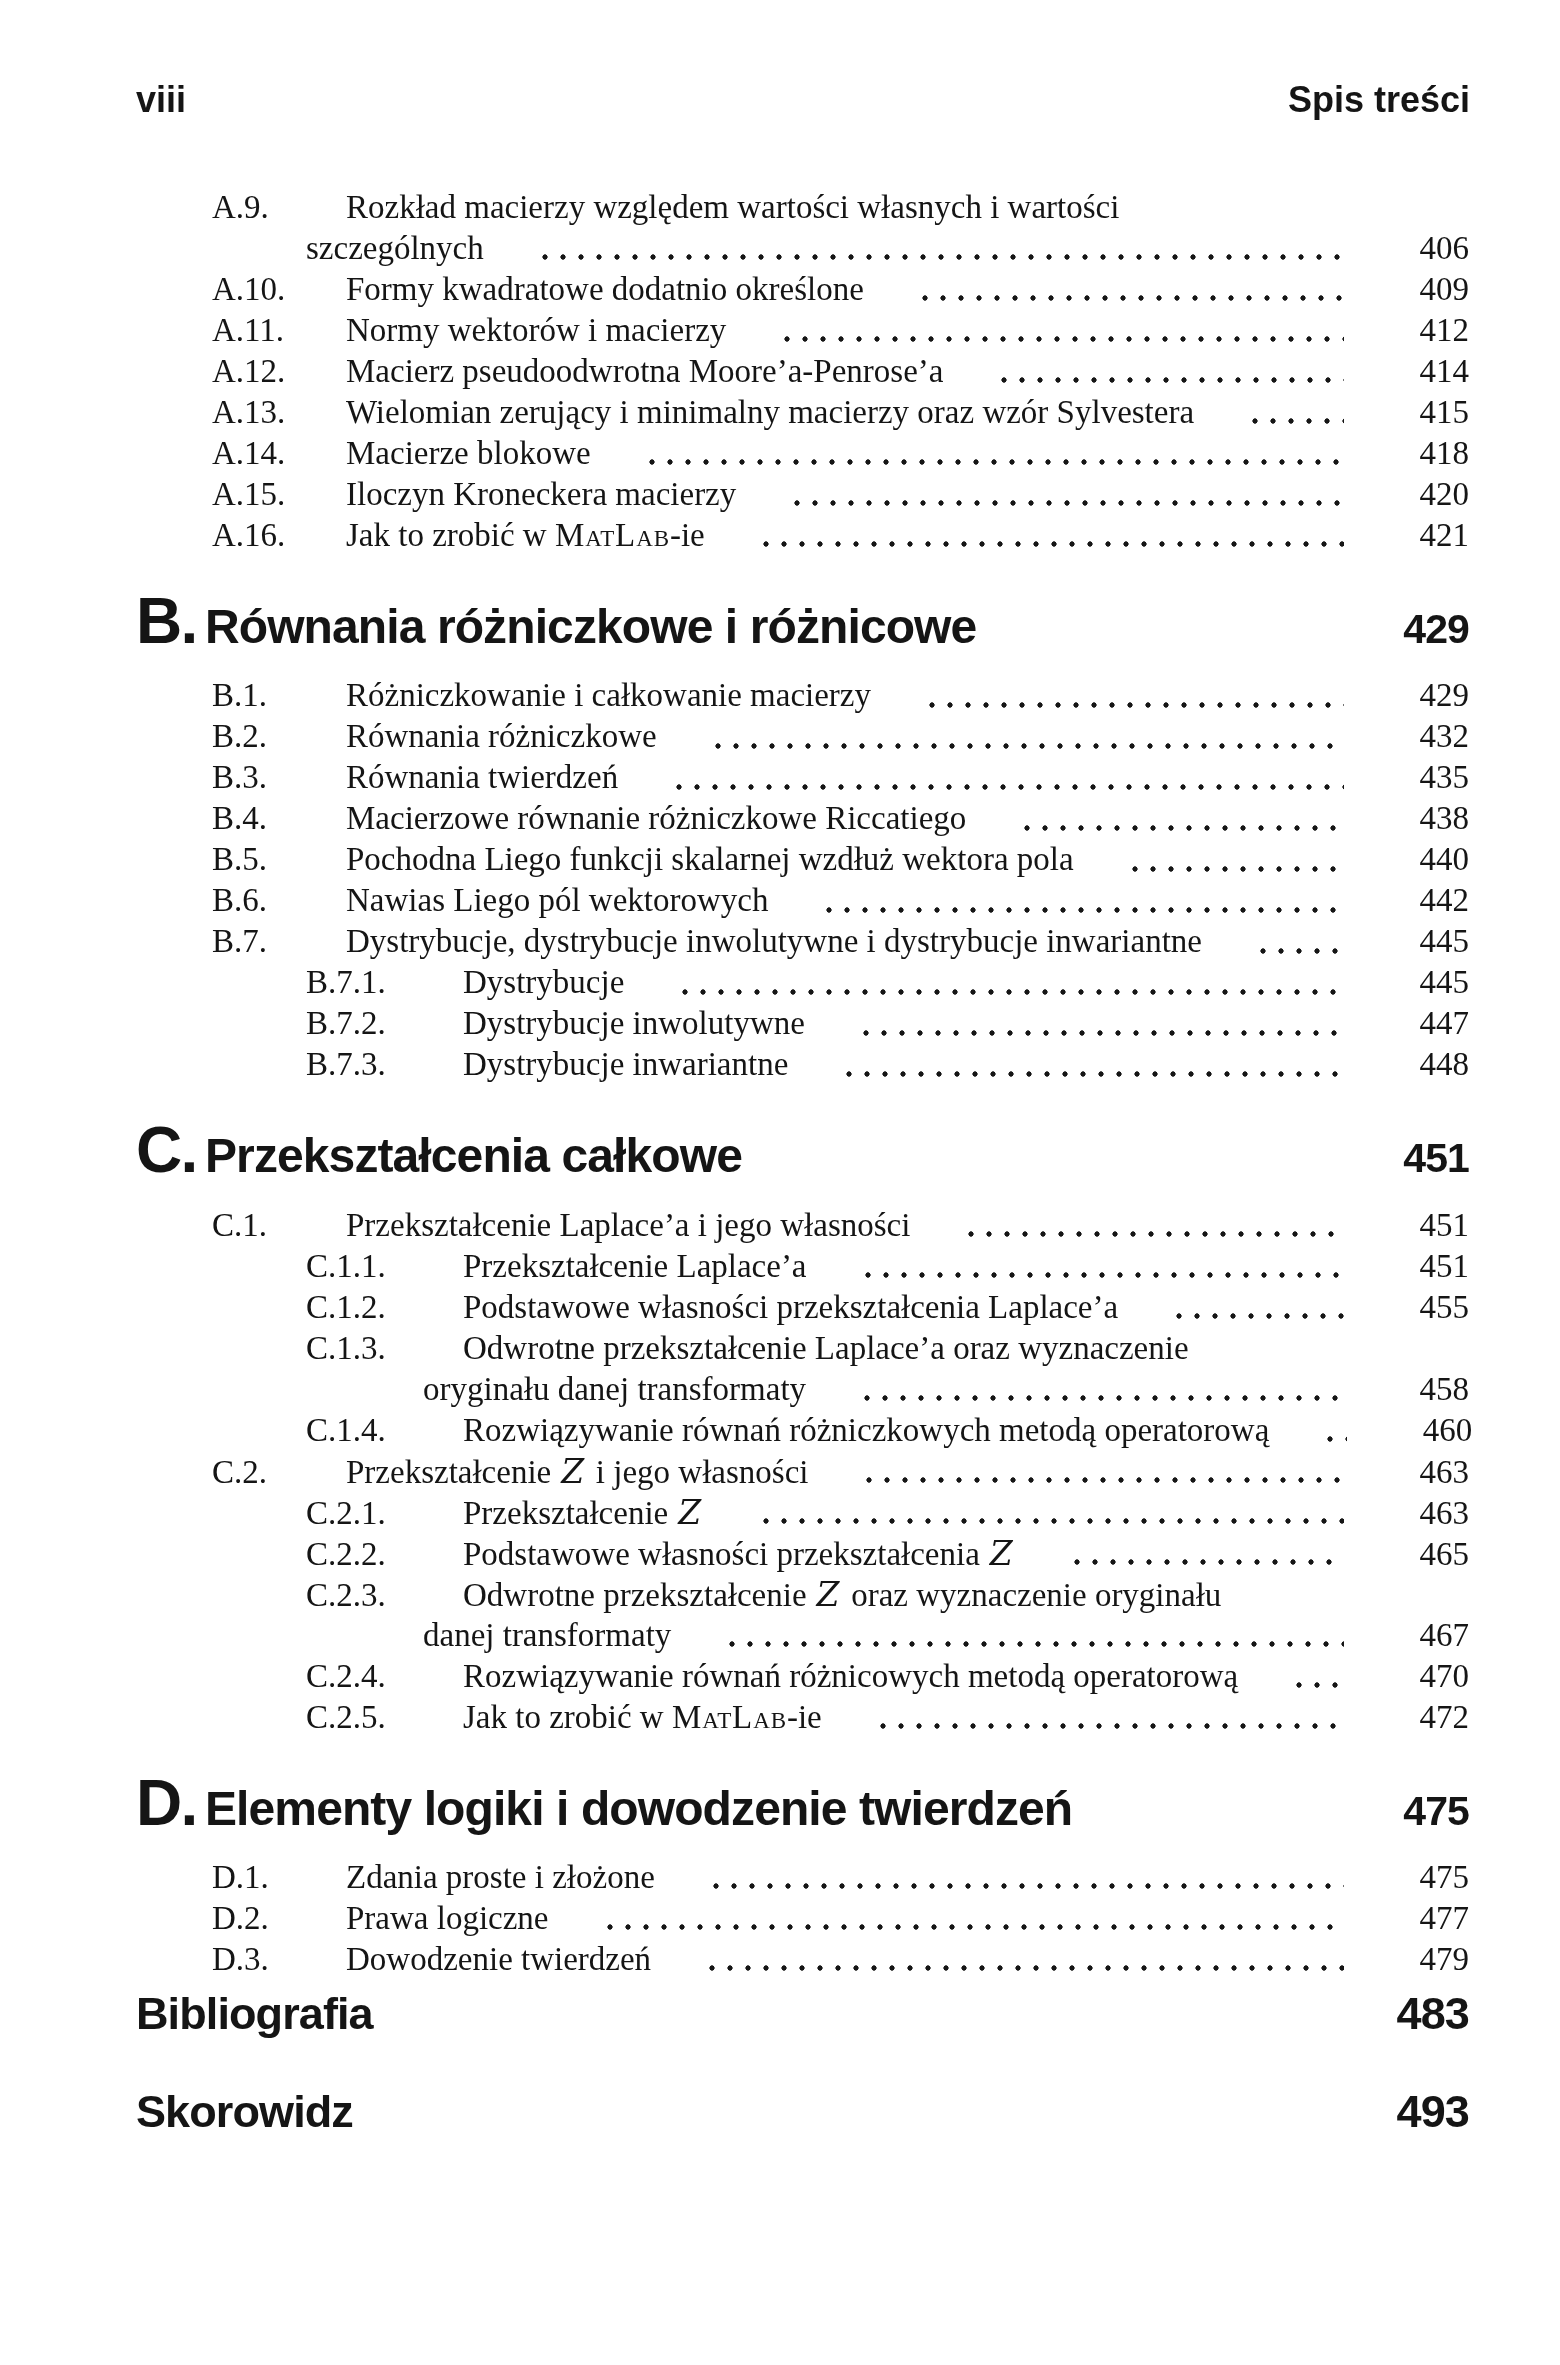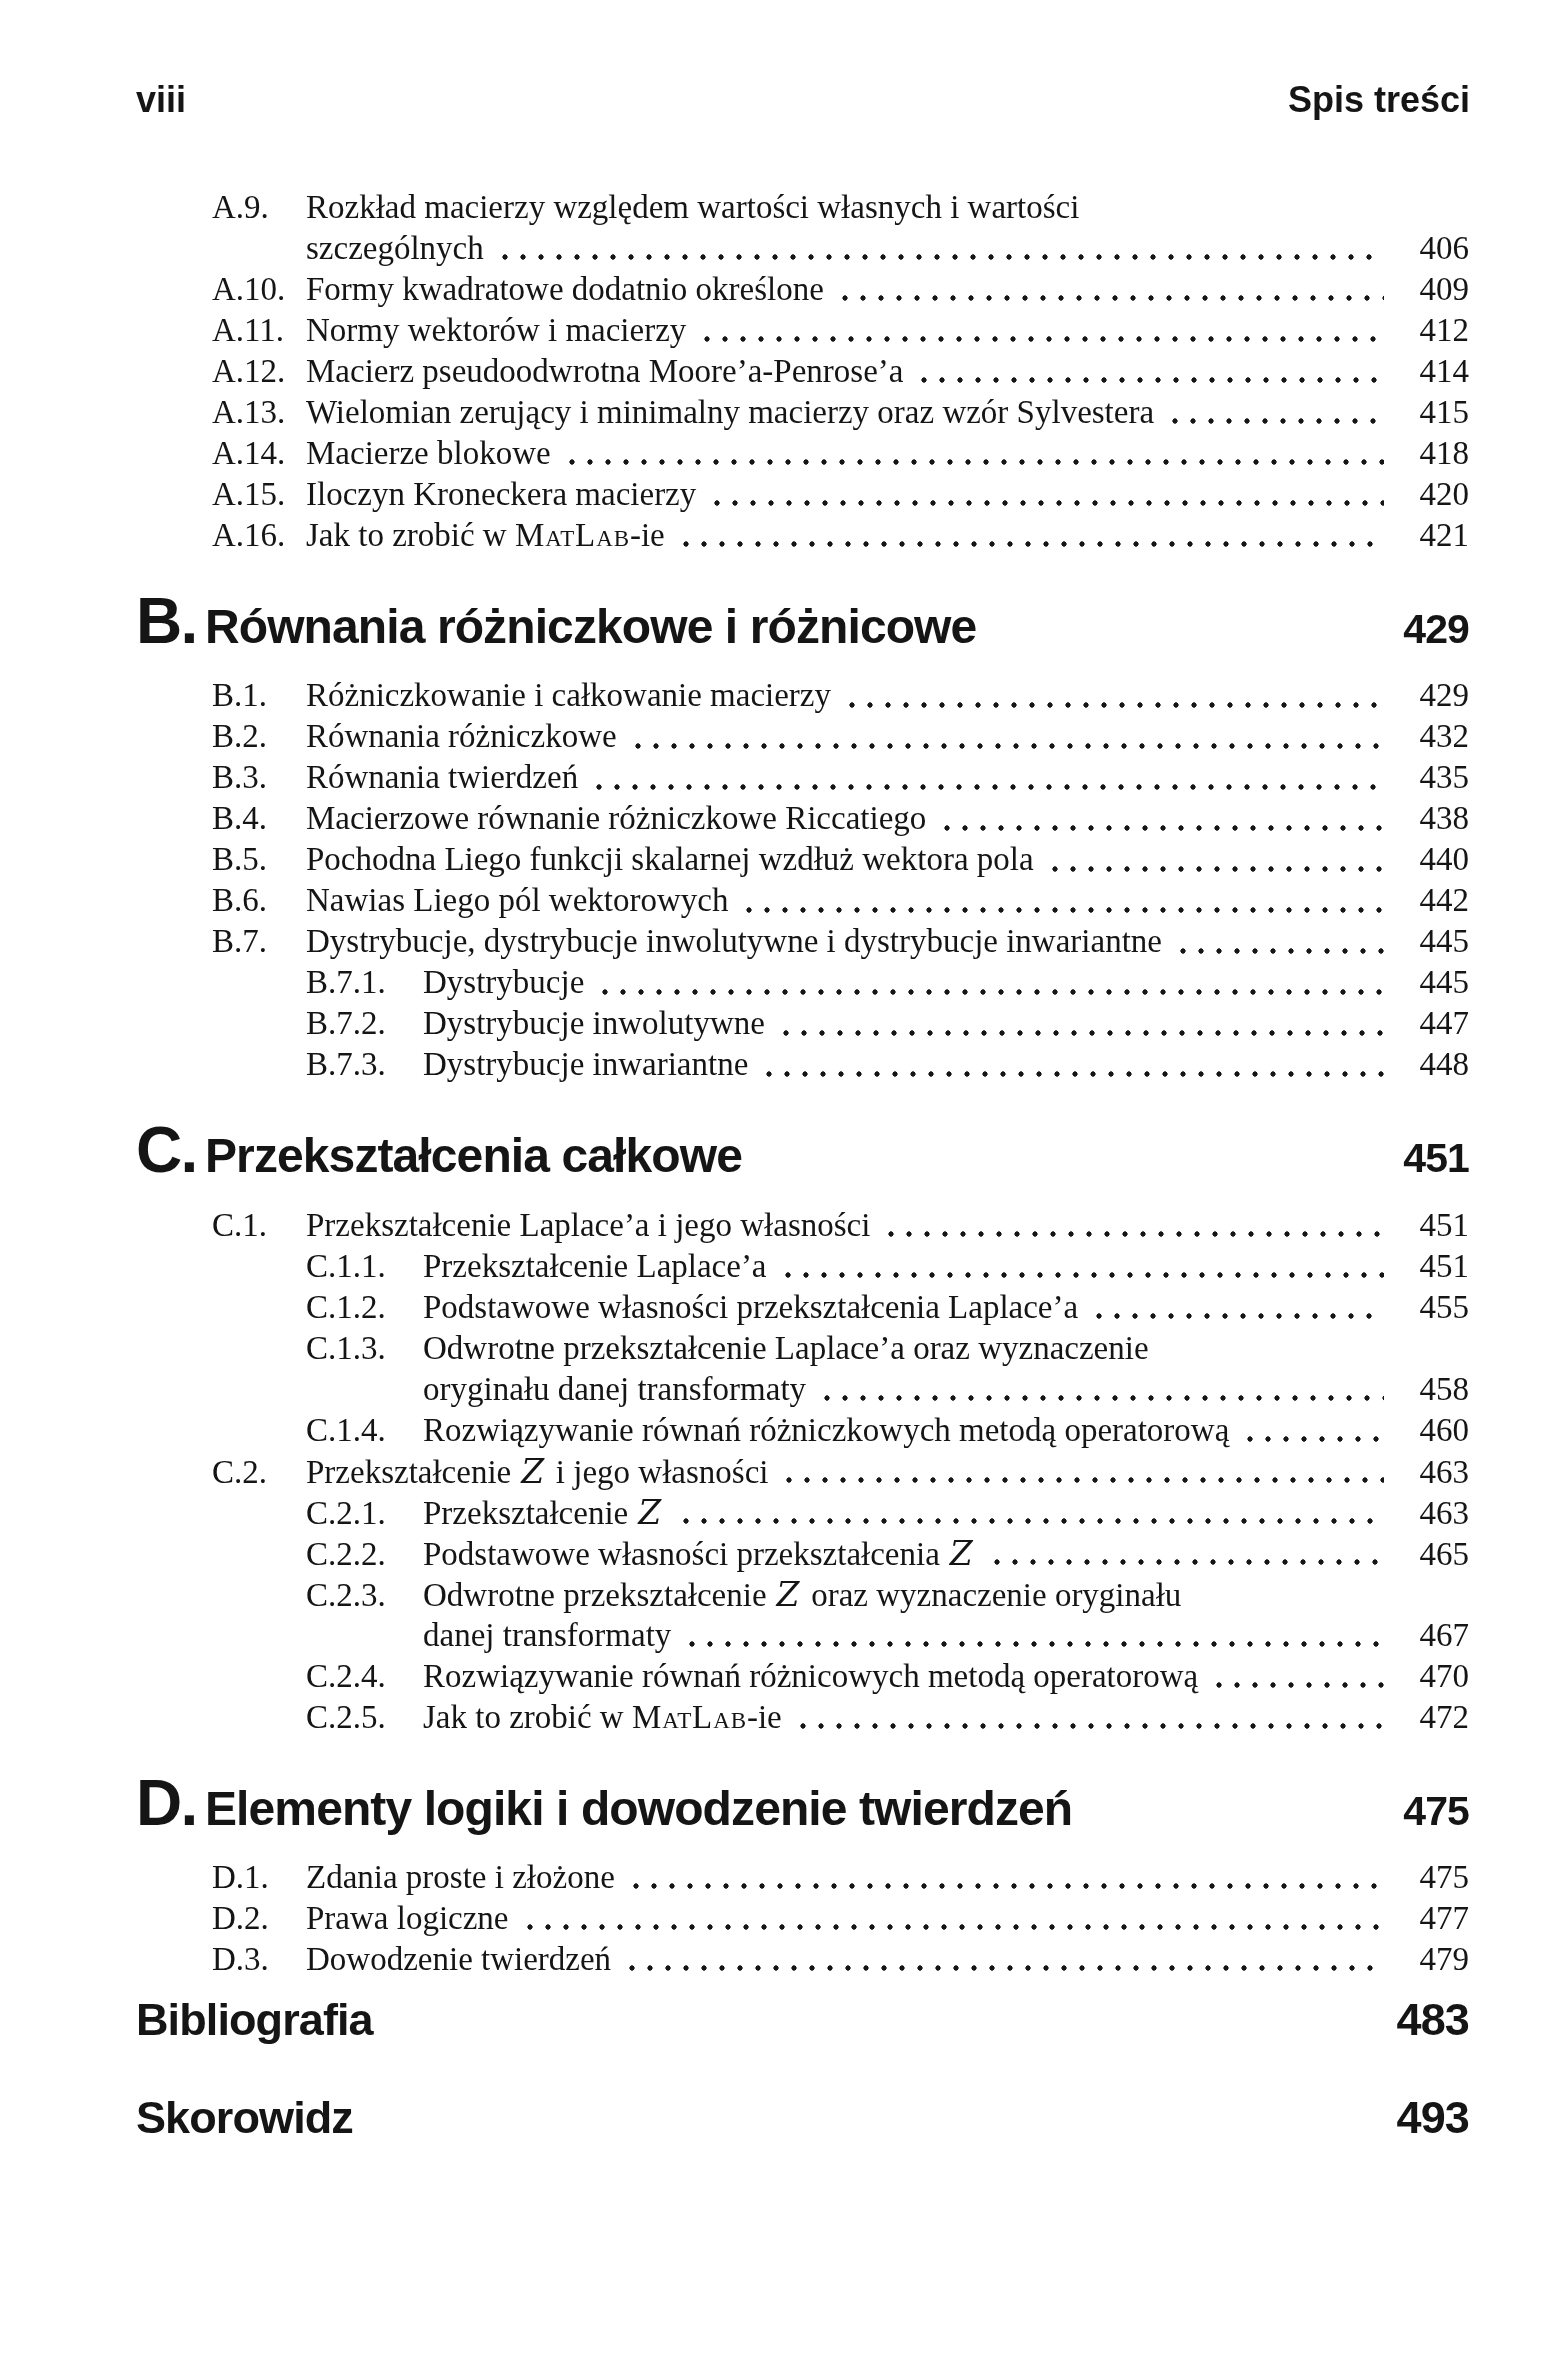--- a/index.html
+++ b/index.html
@@ -20,21 +20,21 @@
     position:absolute;top:80px;left:136px;right:90px;
     display:flex;justify-content:space-between;align-items:baseline;
     font-family:"Liberation Sans",sans-serif;
     font-weight:bold;font-size:36px;line-height:40px;
   }
   
   .toc{position:absolute;top:187px;left:0;right:0;}
   .row{
     display:flex;align-items:baseline;
     height:41px;line-height:41px;font-size:33px;
-    padding-right:91px;white-space:nowrap;
+    padding-right:91px;white-space:nowrap;gap:40px;
   }
   .row.l1{padding-left:212px}
   .row.l1 .num{flex:none;width:94px}
   .row.l2{padding-left:306px}
   .row.l2 .num{flex:none;width:117px}
   .row.cont1{padding-left:306px}
   .row.cont2{padding-left:423px}
   .title{flex:none}
   .leader{
     flex:1 1 auto;min-width:26px;align-self:stretch;
@@ -62,21 +62,21 @@
   .spacer{flex:1 1 auto}
   .chap .cpg{flex:none;font-size:41px}
   
   .back{
     display:flex;align-items:baseline;
     height:52px;line-height:52px;
     padding:0 91px 0 136px;
     font-family:"Liberation Sans",sans-serif;font-weight:bold;font-size:45px;
     letter-spacing:-0.9px;white-space:nowrap;
   }
-  .back.first{margin-top:14px}
+  .back.first{margin-top:8px}
   .back.next{margin-top:46px}
 </style>
 </head>
 <body>
 
 <div class="page">
 
   <div class="pagehead">
     <span>viii</span>
     <span>Spis treści</span>

